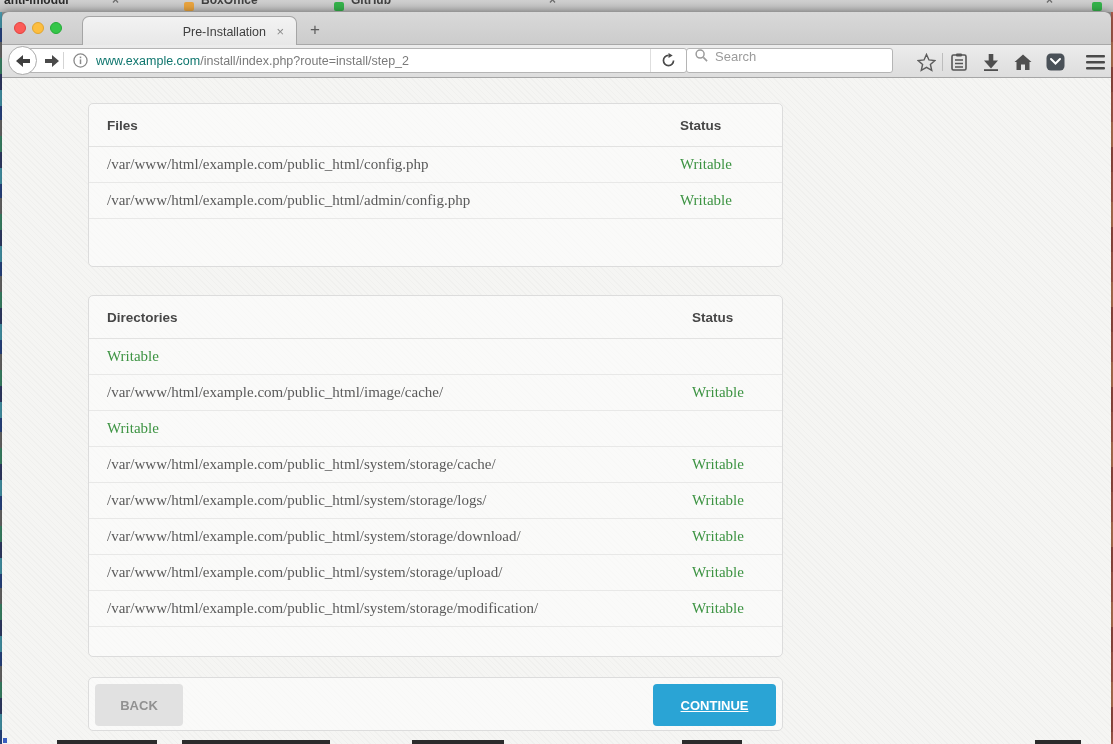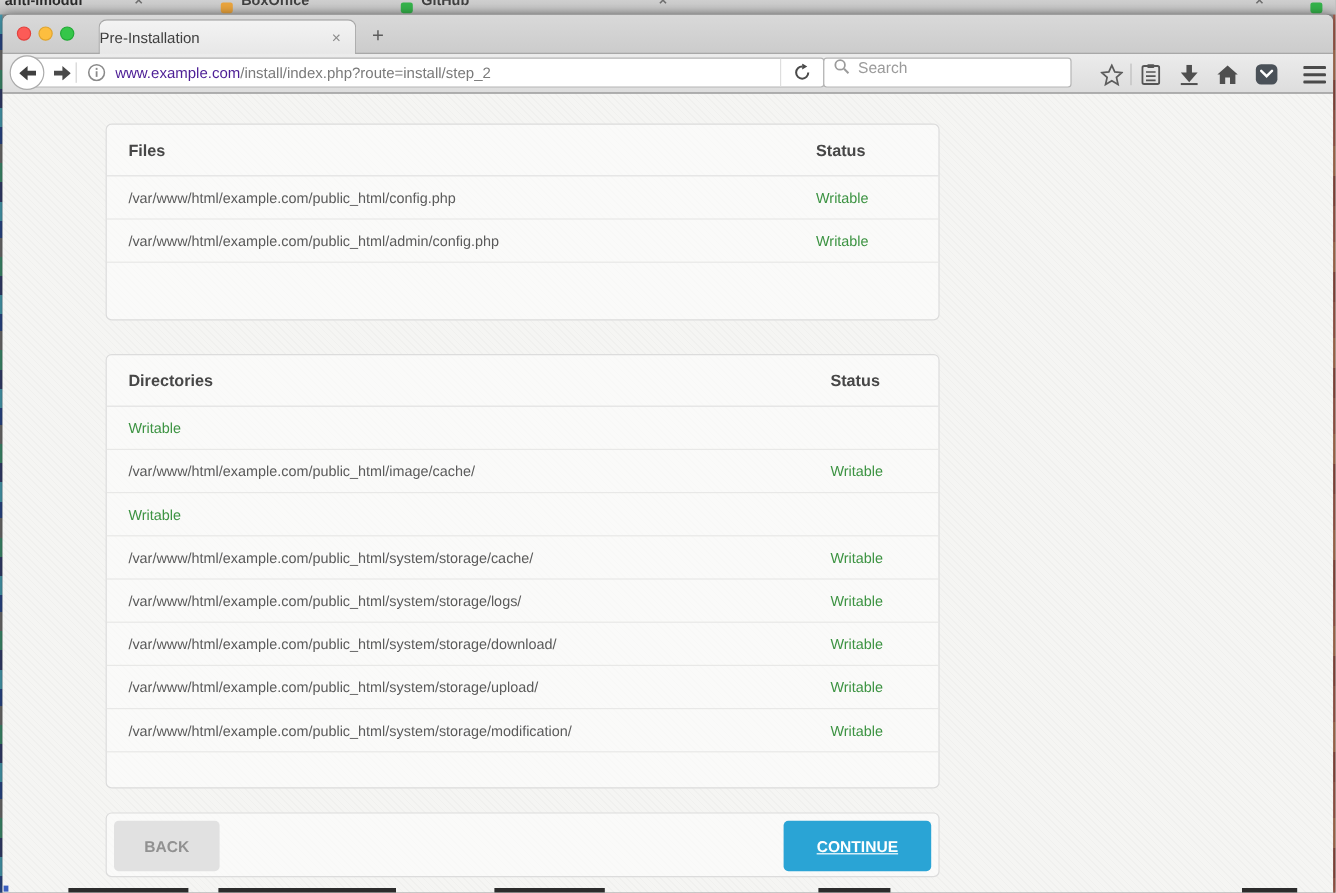--- a/index.html
+++ b/index.html
@@ -21,49 +21,49 @@
   
   .window { position:absolute; left:2px; right:2px; top:12px; bottom:0; border-radius:6px 6px 0 0; box-shadow:0 0 8px rgba(0,0,0,.45); z-index:2; overflow:hidden; }
 
   
   .tabbar { position:absolute; left:0; right:0; top:0; height:33px; background:linear-gradient(#d9d9d9,#cccccc); border-bottom:1px solid #a8a8a8; border-radius:6px 6px 0 0; z-index:3; }
   .traffic { position:absolute; top:10px; width:12px; height:12px; border-radius:50%; }
   .t-red { left:12px; background:#fc5b57; border:1px solid #e2423e; }
   .t-yellow { left:30px; background:#fdbe3f; border:1px solid #e0a52f; }
   .t-green { left:48px; background:#35c649; border:1px solid #23ab37; }
   .tab { position:absolute; left:80px; top:4px; width:215px; height:30px; background:linear-gradient(#f3f3f3,#e7e7e7); border:1px solid #a5a5a5; border-bottom:none; border-radius:7px 7px 0 0; z-index:4; }
-  .tab-title { position:absolute; left:0; right:30px; top:8px; text-align:left; font-size:12.5px; color:#3f3f3f; }
+  .tab-title { position:absolute; left:0; right:30px; top:8px; text-align:right; font-size:12.5px; color:#3f3f3f; }
   .tab-close { position:absolute; right:12px; top:7px; font-size:13px; color:#8a8a8a; cursor:pointer; }
   .newtab { position:absolute; left:308px; top:9px; font-size:17px; line-height:17px; color:#5c5c5c; cursor:pointer; }
 
   
   .toolbar { position:absolute; left:0; right:0; top:33px; height:33px; background:linear-gradient(#ececec,#dddddd); border-bottom:1px solid #a6a6a6; z-index:3; }
   .backbtn { position:absolute; left:6px; top:1px; width:29px; height:29px; border-radius:50%; background:#fff; border:1px solid #ababab; z-index:5; display:flex; align-items:center; justify-content:center; }
   .urlgroup { position:absolute; left:20px; top:3px; width:665px; height:25px; background:#fff; border:1px solid #b5b5b5; border-radius:3px; display:flex; align-items:center; }
   .fwdbtn { width:40px; padding-left:18px; display:flex; align-items:center; justify-content:center; }
   .sep { width:1px; height:17px; background:#d4d4d4; }
   .info-wrap { padding:0 8px 0 9px; display:flex; align-items:center; }
   .url-text { flex:1; font-size:12.5px; color:#7a7a7a; white-space:nowrap; overflow:hidden; }
-  .url-domain { color:#4c1d95; }
+  .url-domain { color:#0f766e; }
   .reload-wrap { padding:0 10px; display:flex; align-items:center; border-left:1px solid #dedede; align-self:stretch; }
   .searchbox { position:absolute; left:684px; top:3px; width:207px; height:25px; background:#fff; border:1px solid #b5b5b5; border-radius:3px; display:flex; align-items:flex-start; padding:0 8px; gap:7px; }
   .search-ph { font-size:13px; color:#9b9b9b; }
   .tool-ic { position:absolute; top:6px; width:22px; height:22px; display:flex; align-items:center; justify-content:center; cursor:pointer; }
   .tb-divider { position:absolute; left:940px; top:8px; width:1px; height:18px; background:#bdbdbd; }
 
   
   .content { position:absolute; left:0; right:0; top:66px; bottom:0; z-index:1; background-color:#f5f5f3;
     background-image:repeating-linear-gradient(45deg, rgba(0,0,0,0.02) 0 1px, transparent 1px 4px); }
   .step-heading { position:absolute; left:94px; font-size:13.5px; color:#3e3e3e; white-space:nowrap; }
   .panel { position:absolute; left:86px; width:695px; background:rgba(253,253,252,.62); border:1px solid #dcdcdc; border-radius:5px; }
   .tbl-row { display:grid; padding:0 18px; align-items:center; }
   .files-grid { grid-template-columns:1fr 84px; }
   .dirs-grid { grid-template-columns:1fr 72px; }
   .tbl-head { height:43px; font-weight:bold; font-size:13.5px; color:#474747; border-bottom:1px solid #e2e2e1; }
-  .tbl-r { height:36px; font-size:12px; color:#5a5a5a; border-bottom:1px solid #e8e8e7; }
+  .tbl-r { height:36px; font-size:15px; color:#5a5a5a; border-bottom:1px solid #e8e8e7;font-family:Liberation Serif, serif; }
   .status-ok { color:#3c9342; }
 
   .footer-panel { position:absolute; left:86px; width:695px; height:54px; top:599px; background:rgba(253,253,252,.62); border:1px solid #dcdcdc; border-radius:5px; }
   .btn-back { position:absolute; left:6px; top:6px; width:88px; height:42px; background:#e1e1e1; border:none; border-radius:4px; font-weight:bold; font-size:13px; color:#919191; font-family:inherit; cursor:pointer; }
   .btn-continue { position:absolute; right:6px; top:6px; width:123px; height:42px; background:#2aa4d5; border:none; border-radius:4px; font-weight:bold; font-size:13px; color:#ffffff; font-family:inherit; cursor:pointer;text-decoration:underline; }
 
   
   .bottom-frag { position:absolute; height:4px; background:#2c2c2c; bottom:0; }
   .bottom-dot { position:absolute; width:4px; height:5px; background:#3b5fc0; bottom:1px; left:1px; }
 

